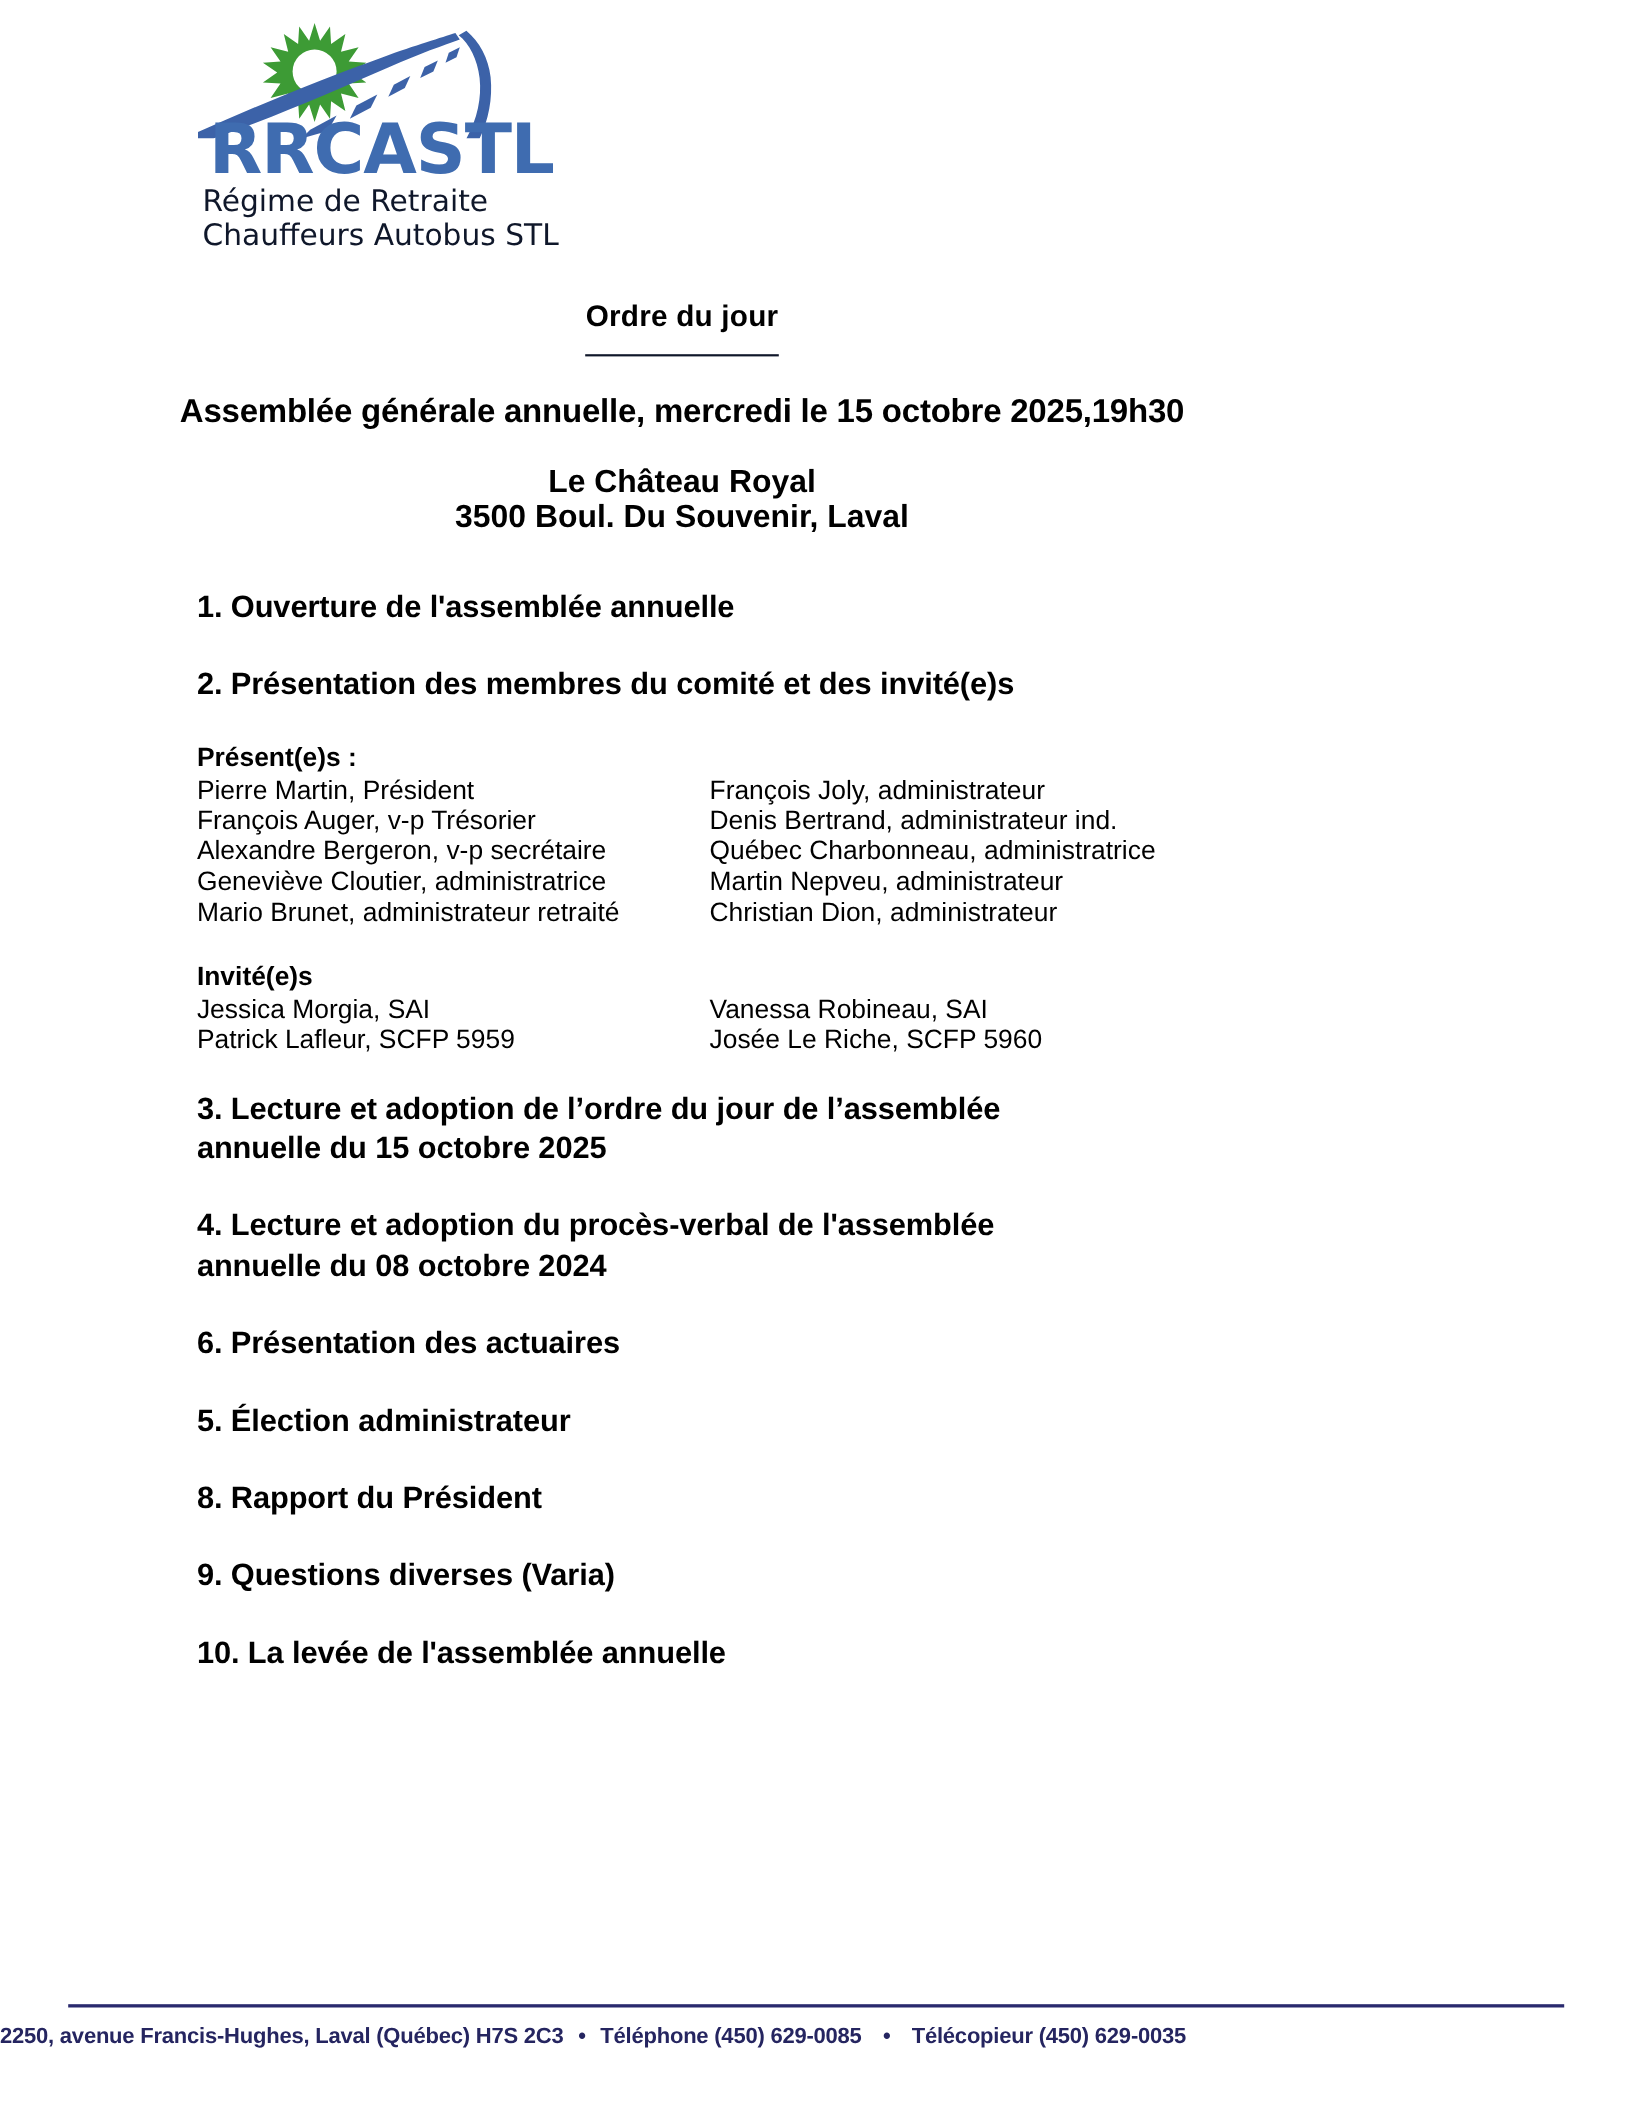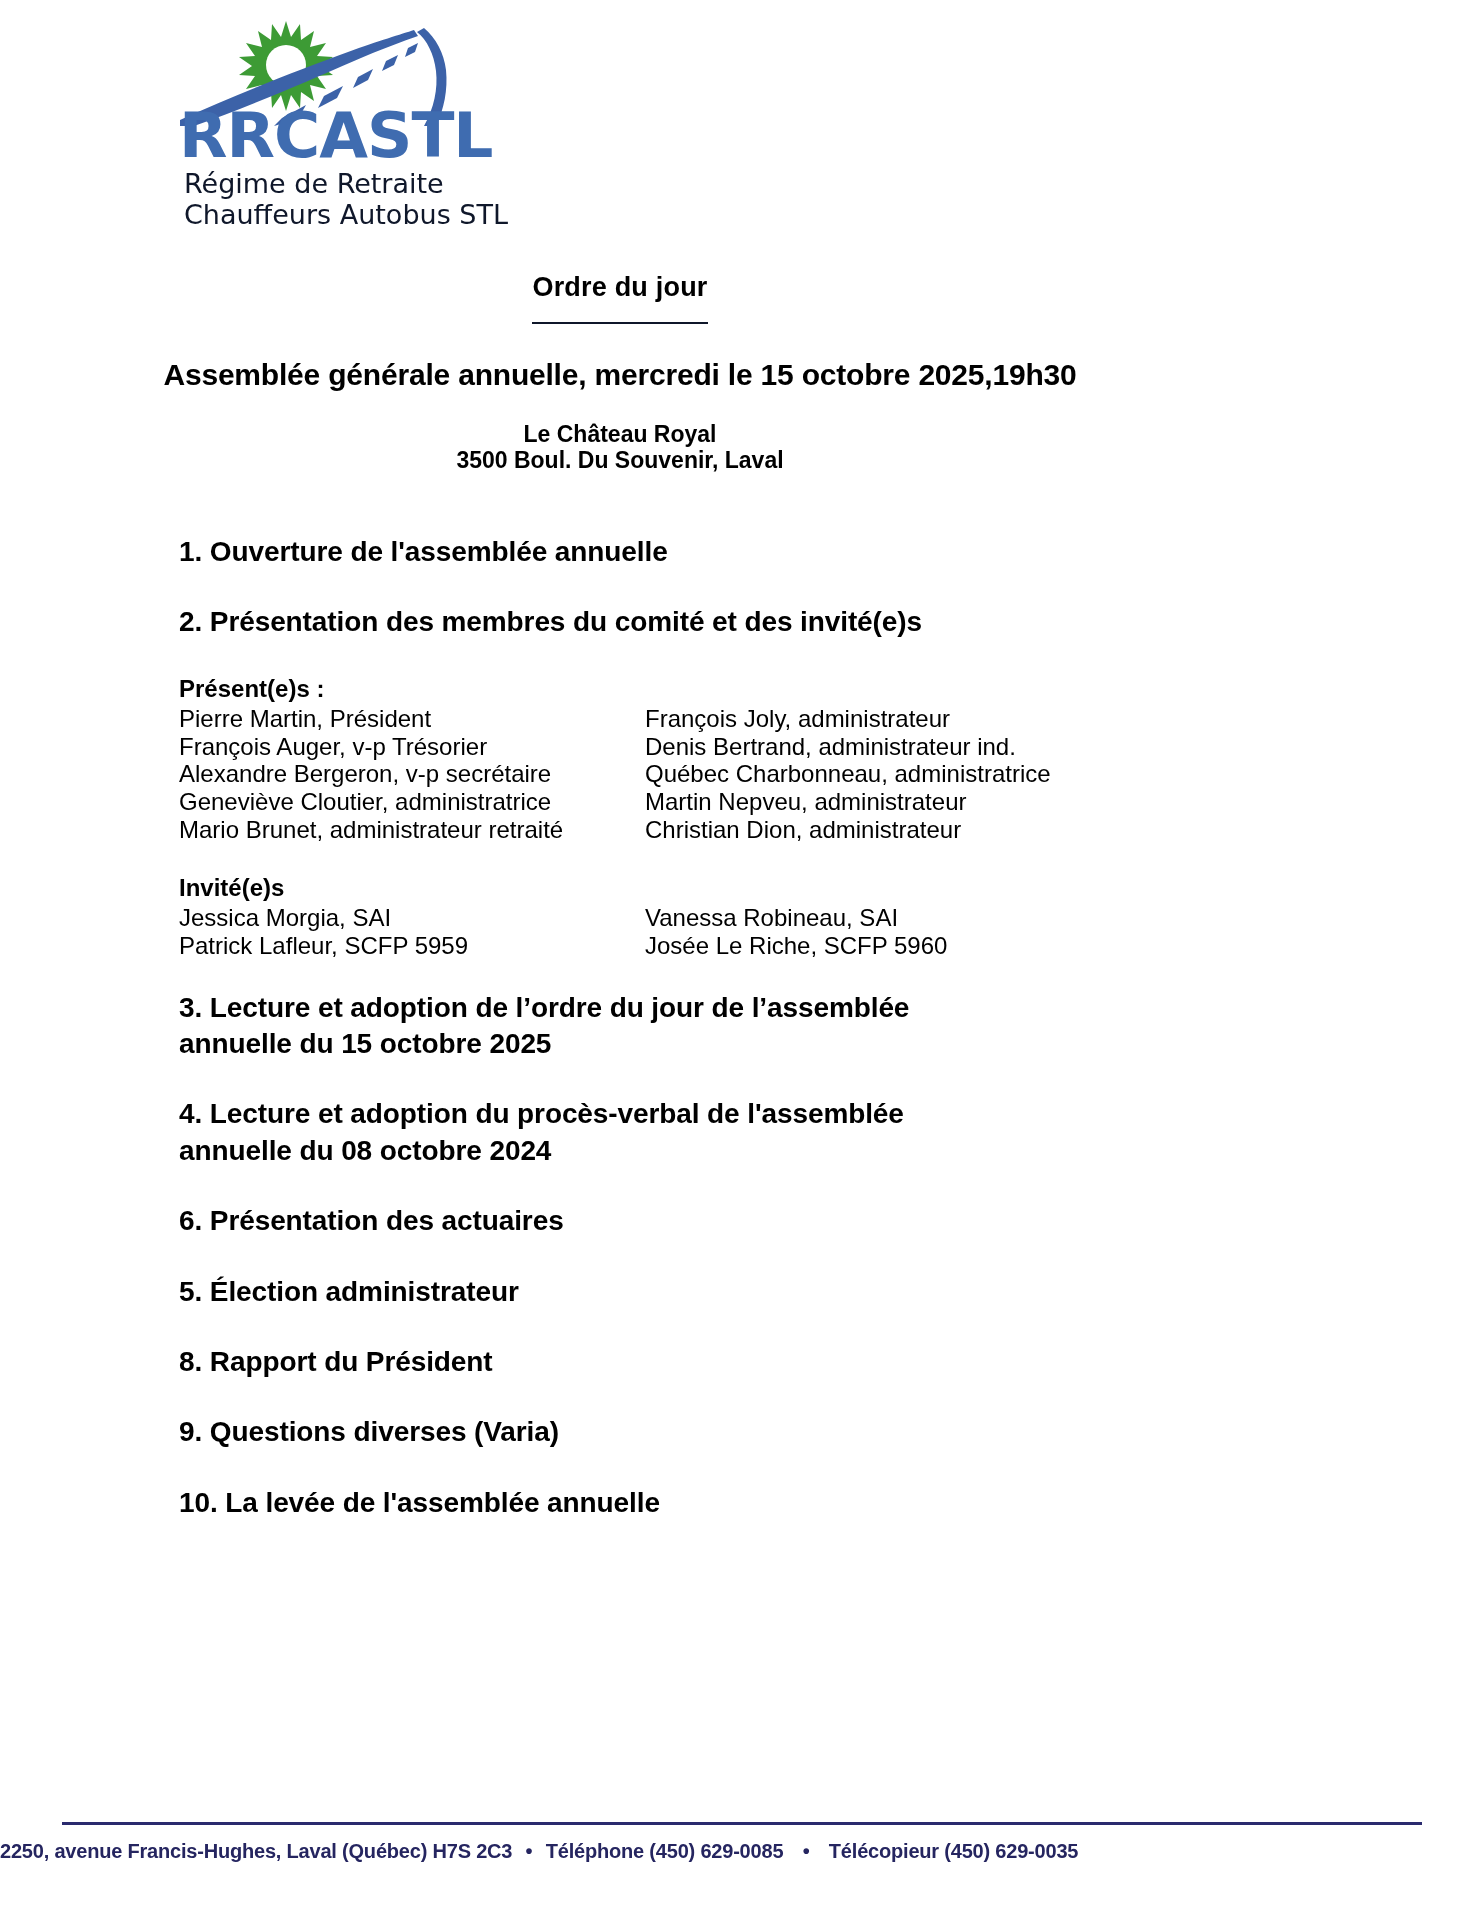--- a/index.html
+++ b/index.html
@@ -31,21 +31,21 @@
   }
   .logo-mark {
     position: absolute;
     left: 0;
     top: 0;
     width: 420px;
     height: 118px;
   }
   .logo-wordmark {
     position: absolute;
-    left: 1px;
+    left: 12px;
     top: 96px;
     font-family: "DejaVu Sans", sans-serif;
     font-size: 63px;
     font-weight: 700;
     letter-spacing: -1px;
     color: #3f6cb0;
     line-height: 1;
     white-space: nowrap;
   }
   .logo-tagline {
@@ -84,21 +84,21 @@
     font-size: 30px;
     font-weight: 700;
     letter-spacing: -0.2px;
   }
   .venue {
     position: absolute;
     left: 0;
     top: 422px;
     width: 1240px;
     text-align: center;
-    font-size: 23px;
+    font-size: 29px;
     font-weight: 700;
     line-height: 1.12;
   }
   .venue div { white-space: nowrap; }
 
   
   .agenda {
     position: absolute;
     left: 179px;
     top: 534px;

